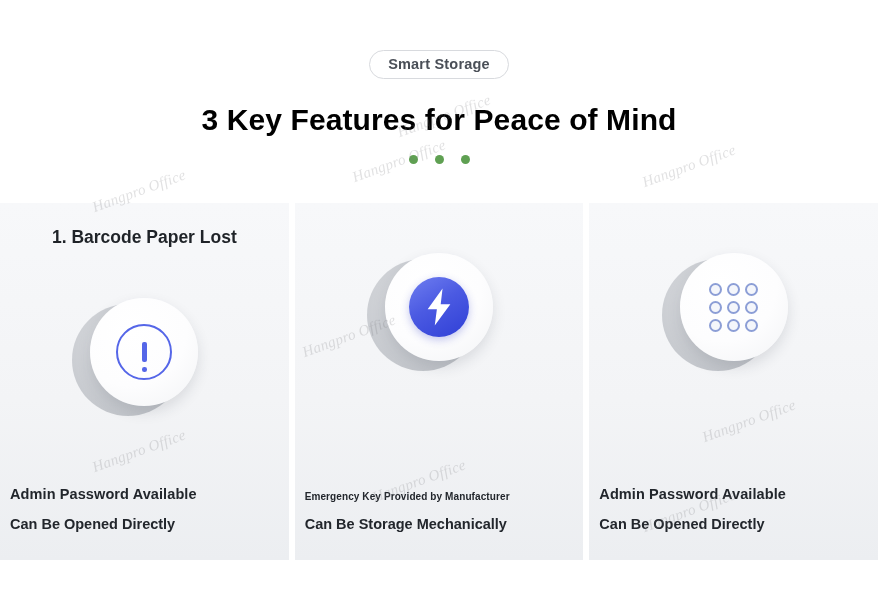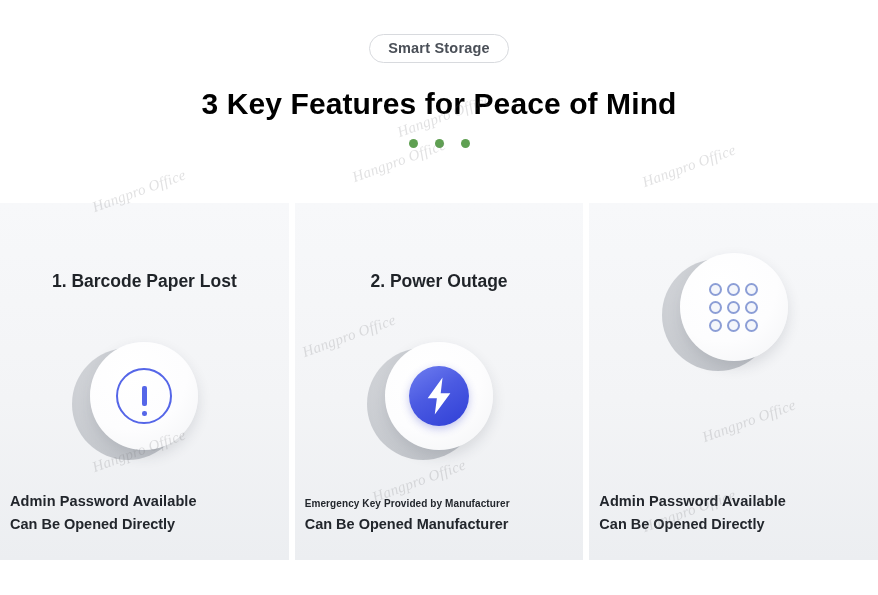--- a/index.html
+++ b/index.html
@@ -39,21 +39,21 @@
     font-style: italic;
     white-space: nowrap;
     transform: rotate(-20deg);
     transform-origin: left top;
     letter-spacing: .3px;
   }
 
   
   .header {
     position: relative;
-    padding-top: 34px;
+    padding-top: 50px;
     text-align: center;
     z-index: 20;
   }
   .pill {
     display: inline-block;
     padding: 5px 18px 6px;
     border: 1px solid #d8dade;
     border-radius: 999px;
     font-size: 14.5px;
     font-weight: 700;
@@ -94,21 +94,21 @@
   }
   .card {
     flex: 1 1 0;
     background: linear-gradient(180deg,#f7f8fa 0%, #f3f4f6 55%, #eceef1 100%);
     position: relative;
     display: flex;
     flex-direction: column;
     align-items: center;
   }
   .card-title {
-    margin-top: 68px;
+    margin-top: 24px;
     font-size: 17.5px;
     font-weight: 700;
     color: #1f2328;
     text-align: center;
   }
 
   
   .art {
     position: relative;
     width: 160px;
@@ -212,21 +212,21 @@
   .line1 {
     font-size: 14.5px;
     font-weight: 700;
     color: #22262c;
     letter-spacing: .1px;
   }
   .line1.small {
     font-size: 10px;
   }
   .line2 {
-    margin-top: 7px;
+    margin-top: 14px;
     font-size: 14.5px;
     font-weight: 700;
     color: #22262c;
   }
 </style>
 </head>
 <body>
 
 <div id="page">
 
@@ -254,36 +254,35 @@
           </div>
         </div>
       </div>
       <div class="card-lines">
         <div class="line1">Admin Password Available</div>
         <div class="line2">Can Be Opened Directly</div>
       </div>
     </div>
 
     <div class="card">
-      <div class="card-title">2. Power Outage</div>
       <div class="art">
         <div class="crescent"></div>
         <div class="disc">
           <div class="icon-wrap">
             <div class="bolt-circle">
               <svg width="34" height="40" viewBox="0 0 24 28">
                 <path d="M14.5 1 L4 15.5 H10.5 L9 27 L20 12 H13.2 Z" fill="#ffffff"></path>
               </svg>
             </div>
           </div>
         </div>
       </div>
       <div class="card-lines">
         <div class="line1 small">Emergency Key Provided by Manufacturer</div>
-        <div class="line2">Can Be Opened Manufacturer</div>
+        <div class="line2">Can Be Storage Mechanically</div>
       </div>
     </div>
 
     <div class="card">
       <div class="art">
         <div class="crescent"></div>
         <div class="disc">
           <div class="icon-wrap">
             <div class="keypad">
               <span class="key"></span>

